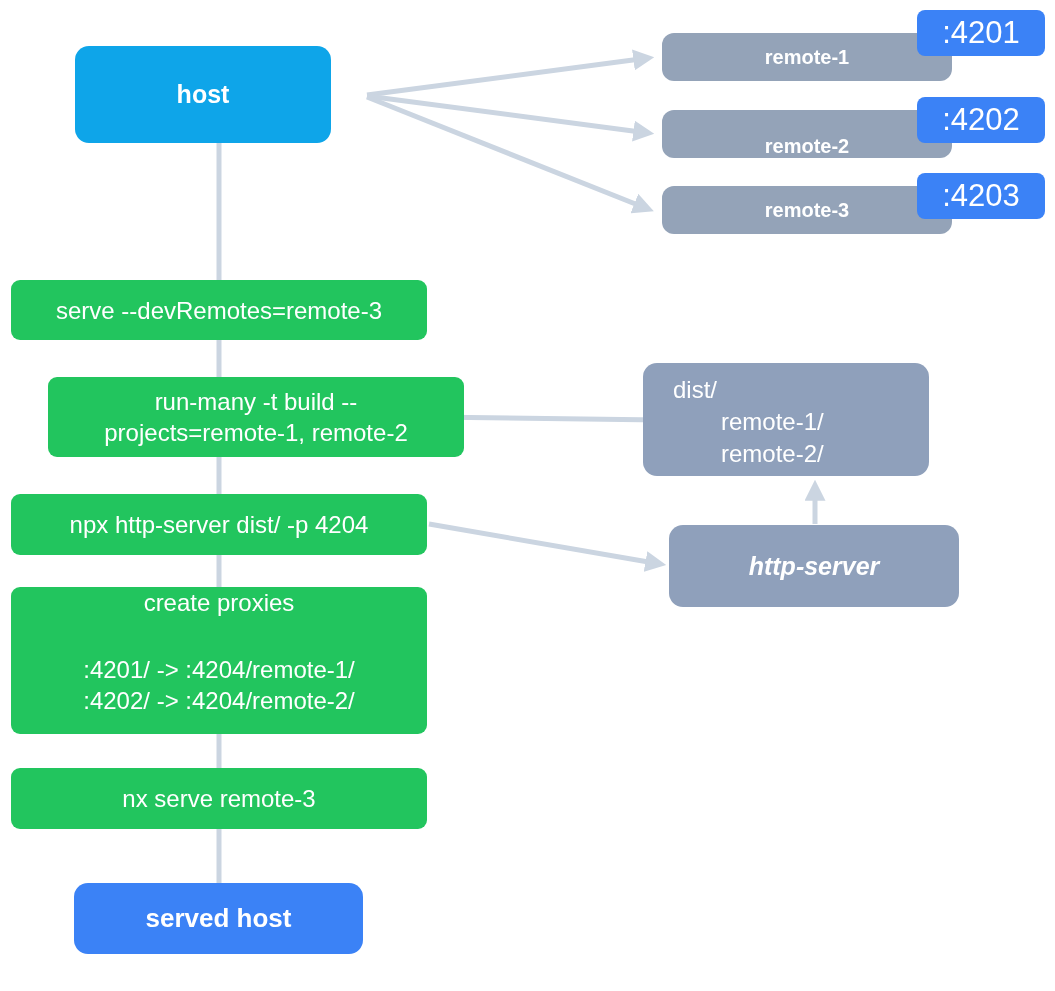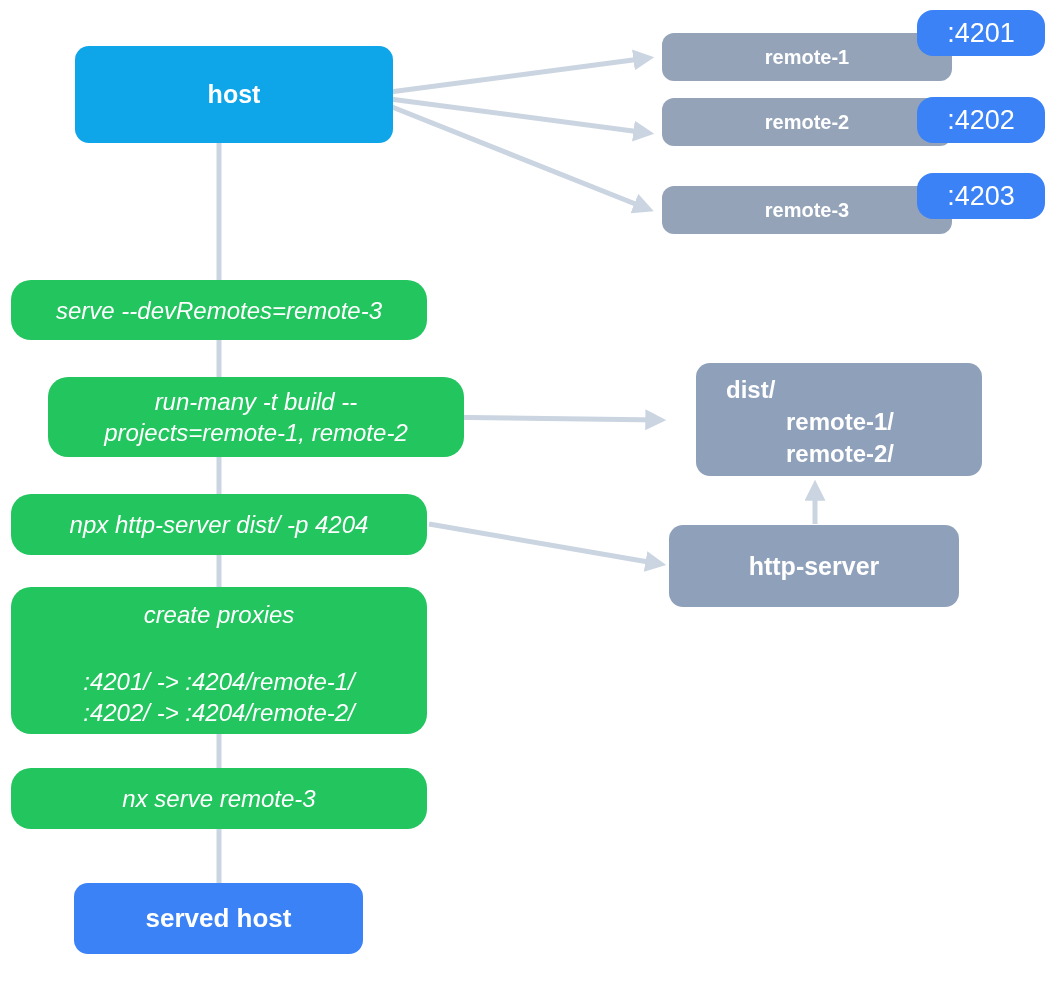--- a/index.html
+++ b/index.html
@@ -19,78 +19,77 @@
     position: absolute;
     z-index: 1;
     display: flex;
     align-items: center;
     justify-content: center;
     color: #ffffff;
     box-sizing: border-box;
     text-align: center;
   }
   .host {
-    left: 75px; top: 46px; width: 318px; height: 97px;
+    left: 75px; top: 46px; width: 256px; height: 97px;
     background: #0ea5e9; border-radius: 14px;
     font-size: 25px; font-weight: 700;
   }
   .remote {
     left: 662px; width: 290px; height: 48px;
     background: #94a3b8; border-radius: 12px;
     font-size: 20px; font-weight: 700;
   }
   .remote-1 { top: 33px; }
-  .remote-2 { top: 98px; }
+  .remote-2 { top: 110px; align-items: flex-end; }
   .remote-3 { top: 186px; }
   .badge {
     left: 917px; width: 128px; height: 46px;
-    background: #3b82f6; border-radius: 16px;
-    font-size: 27px; font-weight: 400;
+    background: #3b82f6; border-radius: 8px;
+    font-size: 31px; font-weight: 400;
     z-index: 2;
   }
   .badge-1 { top: 10px; }
   .badge-2 { top: 97px; }
   .badge-3 { top: 173px; }
   .cmd {
     left: 11px; width: 416px;
-    background: #22c55e; border-radius: 20px;
+    background: #22c55e; border-radius: 9px;
     font-size: 24px; font-weight: 400;
     flex-direction: column;
     line-height: 31px;
-    font-style: italic;
   }
   .cmd-serve { top: 280px; height: 60px; }
   .cmd-run   { top: 377px; height: 80px; margin-left: 37px; }
   .cmd-npx   { top: 494px; height: 61px; }
-  .cmd-proxy { top: 587px; height: 147px; justify-content: flex-start; padding-top: 12px; }
+  .cmd-proxy { top: 587px; height: 147px; justify-content: flex-start; padding-top: 0; }
   .cmd-nx    { top: 768px; height: 61px; }
   .proxy-spacer { height: 36px; }
   .served {
     left: 74px; top: 883px; width: 289px; height: 71px;
     background: #3b82f6; border-radius: 14px;
     font-size: 26px; font-weight: 700;
   }
   .artifact {
     background: #8fa0bb; border-radius: 14px;
     color: #ffffff; font-size: 24px;
   }
   .dist {
-    left: 696px; top: 363px; width: 286px; height: 113px;
+    left: 643px; top: 363px; width: 286px; height: 113px;
     flex-direction: column;
     align-items: flex-start;
     justify-content: flex-start;
     padding: 11px 0 0 30px;
     line-height: 32px;
     text-align: left;
-    font-weight: 700;
+    font-weight: 400;
   }
-  .dist .indent { margin-left: 60px; }
+  .dist .indent { margin-left: 48px; }
   .httpserver {
     left: 669px; top: 525px; width: 290px; height: 82px;
-    font-size: 25px; font-weight: 700;
+    font-size: 25px; font-weight: 700; font-style: italic;
   }
 </style>
 </head>
 <body>
 
 <div class="canvas">
 
   <svg class="connectors" width="1055" height="991" viewBox="0 0 1055 991" xmlns="http://www.w3.org/2000/svg">
     <defs>
       <marker id="arrow" viewBox="0 0 10 10" refX="7" refY="5" markerWidth="4.2" markerHeight="4.2" orient="auto-start-reverse">

